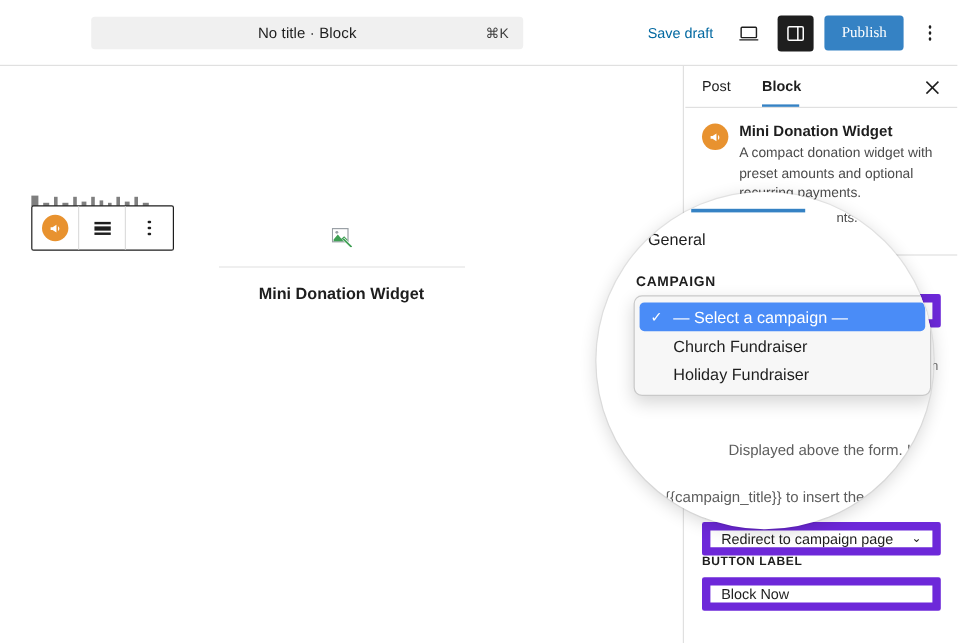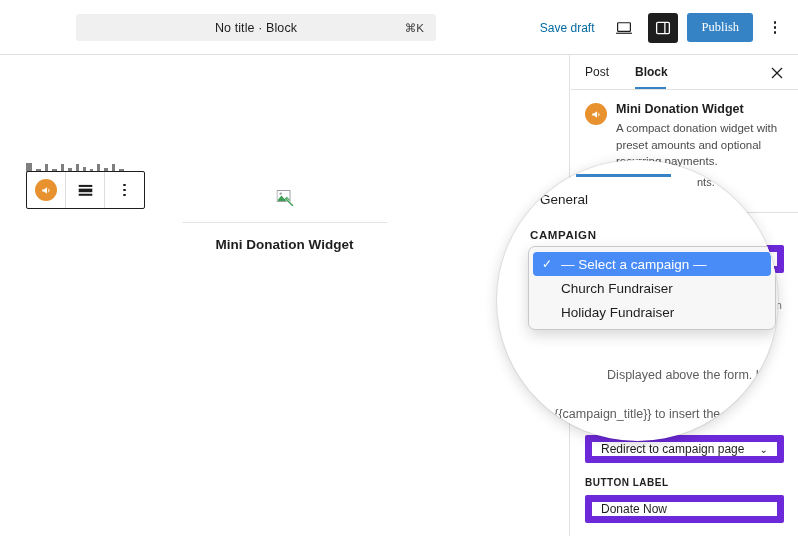--- a/index.html
+++ b/index.html
@@ -145,21 +145,21 @@
     font-size: 12px; color: #1e1e1e; padding: 0 9px; background: #fff;
     font-family: inherit; display: flex; align-items: center; position: relative;
   }
   .sb-select .chev {
     position: absolute; right: 9px; top: 50%; transform: translateY(-50%);
     font-size: 10px; color: #1e1e1e;
   }
   .sb-help { font-size: 11px; color: #757575; line-height: 1.5; margin-top: 7px; }
 
   .sb-bottom { position: absolute; left: 0; top: 380px; width: 227px; padding: 0 14px; }
-  .sb-bottom .sb-label { margin-top: 14px; }
+  .sb-bottom .sb-label { }
 
   
   .lens {
     position: absolute; left: 497px; top: 160px; width: 281px; height: 281px;
     border-radius: 50%; overflow: hidden; background: #fff;
     box-shadow: 0 0 0 1px rgba(0,0,0,0.07), 0 3px 14px rgba(0,0,0,0.16);
   }
   .lens-content { position: absolute; left: 0; top: 16px; width: 281px; height: 281px; text-align: right; }
   .lens-general {
     position: absolute; left: 43px; top: 16px;
@@ -333,21 +333,21 @@
       <div class="sb-help">Displayed above the form. Use {{campaign_title}} to insert the campaign name.</div>
     </div>
 
     <div class="sb-bottom">
       <div class="sb-select">
         <span>Redirect to campaign page</span>
         <span class="chev">⌄</span>
       </div>
       <div class="sb-label">BUTTON LABEL</div>
       <div class="sb-input">
-        <span>Donate Now</span>
+        <span>Block Now</span>
       </div>
     </div>
   </div>
 
   <div class="lens">
     <div class="lens-content">
       <div class="lens-topblue"></div>
       <div class="lens-ghost">nts.</div>
       <div class="lens-general">General</div>
       <div class="lens-campaign-label">CAMPAIGN</div>

